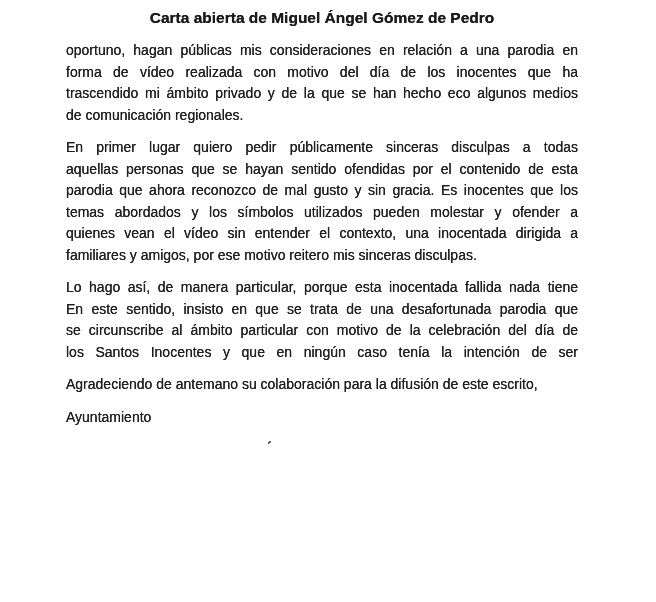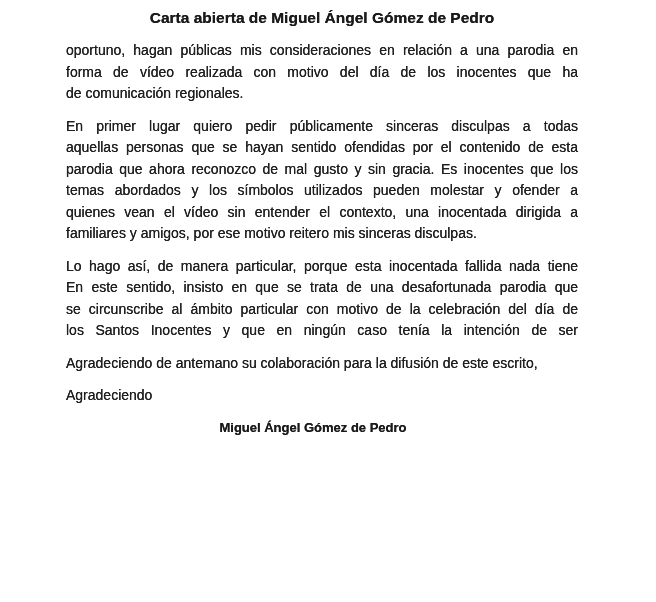--- a/index.html
+++ b/index.html
@@ -90,41 +90,42 @@
 <body>
 
 <div class="page">
 
   <h1 class="title">Carta abierta de Miguel Ángel Gómez de Pedro</h1>
 
   <div class="body-block" id="paragraphs">
       <div class="paragraph">
         <div class="line fill">oportuno, hagan públicas mis consideraciones en relación a una parodia en</div>
         <div class="line fill">forma de vídeo realizada con motivo del día de los inocentes que ha</div>
+        <div class="line fill">trascendido mi ámbito privado y de la que se han hecho eco algunos medios</div>
         <div class="line">de comunicación regionales.</div>
       </div>
       <div class="paragraph">
         <div class="line fill">En primer lugar quiero pedir públicamente sinceras disculpas a todas</div>
         <div class="line fill">aquellas personas que se hayan sentido ofendidas por el contenido de esta</div>
         <div class="line fill">parodia que ahora reconozco de mal gusto y sin gracia. Es inocentes que los</div>
         <div class="line fill">temas abordados y los símbolos utilizados pueden molestar y ofender a</div>
         <div class="line fill">quienes vean el vídeo sin entender el contexto, una inocentada dirigida a</div>
         <div class="line">familiares y amigos, por ese motivo reitero mis sinceras disculpas.</div>
       </div>
       <div class="paragraph">
         <div class="line fill">Lo hago así, de manera particular, porque esta inocentada fallida nada tiene</div>
         <div class="line fill">En este sentido, insisto en que se trata de una desafortunada parodia que</div>
         <div class="line fill">se circunscribe al ámbito particular con motivo de la celebración del día de</div>
         <div class="line fill">los Santos Inocentes y que en ningún caso tenía la intención de ser</div>
       </div>
       <div class="paragraph">
         <div class="line">Agradeciendo de antemano su colaboración para la difusión de este escrito,</div>
       </div>
       <div class="paragraph">
-        <div class="line">Agradeciendo</div>
+        <div class="line">Ayuntamiento</div>
       </div>
     </div>
 
   <div class="closing-name">Miguel Ángel Gómez de Pedro</div>
 
   <div class="signature">
     <svg viewBox="0 0 390 90" xmlns="http://www.w3.org/2000/svg">
       <g>
 
         <path class="sig-stroke" d="M56,40 C58,32 62,27 64,31 C65,34 67,30 70,28 C73,26 74,30 76,34"></path>

